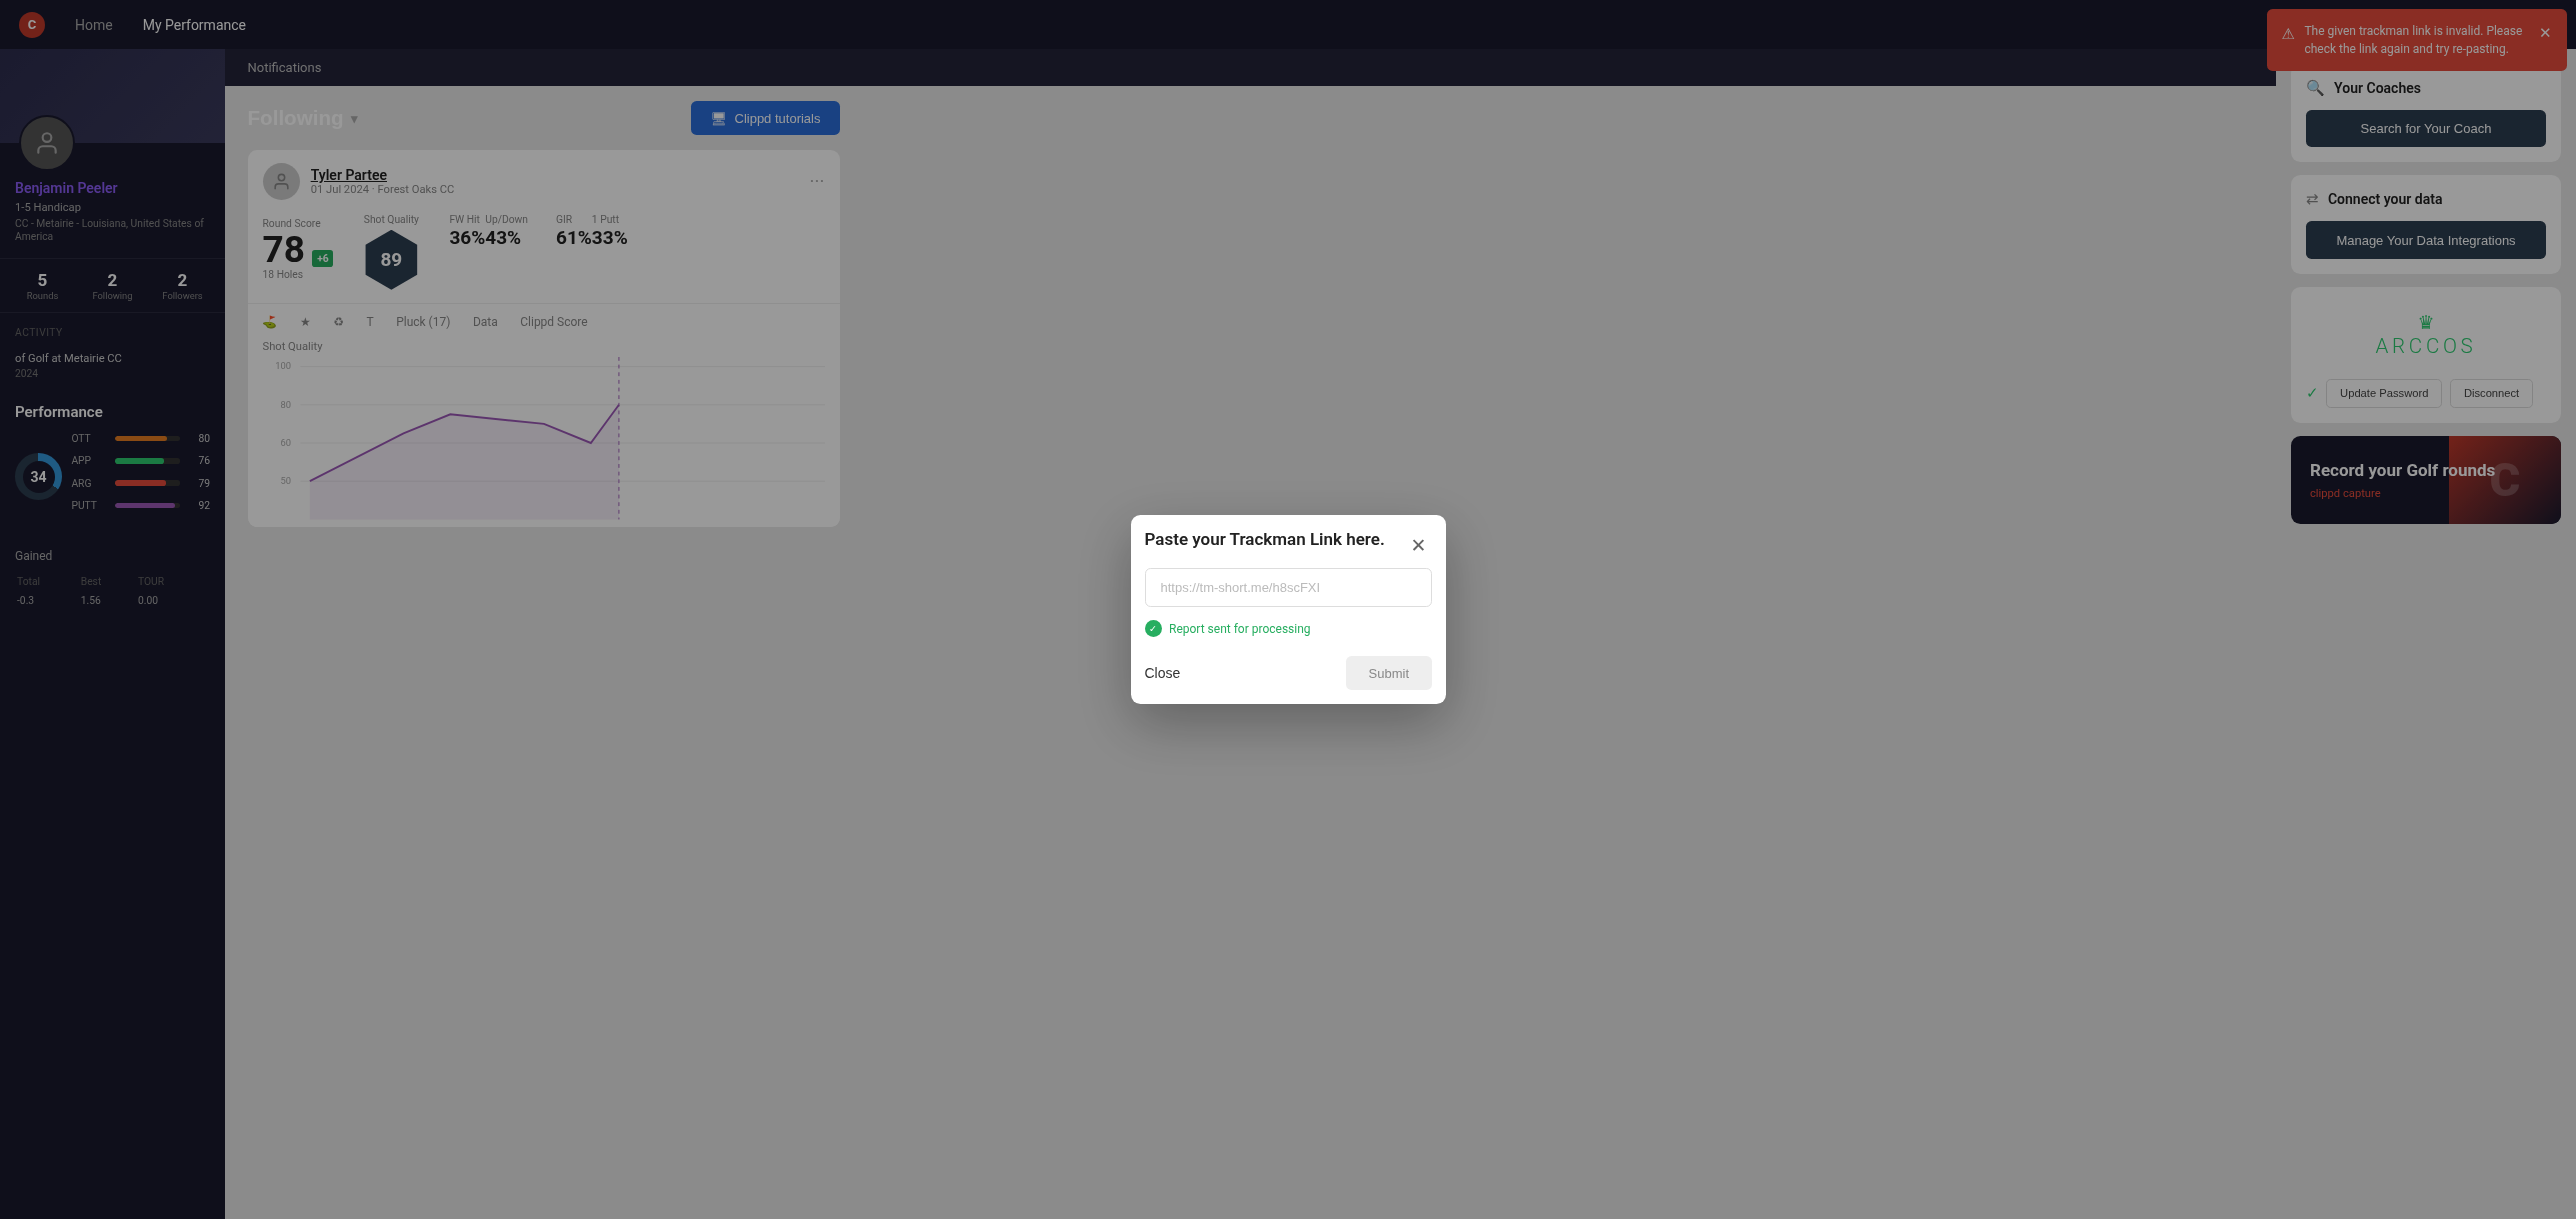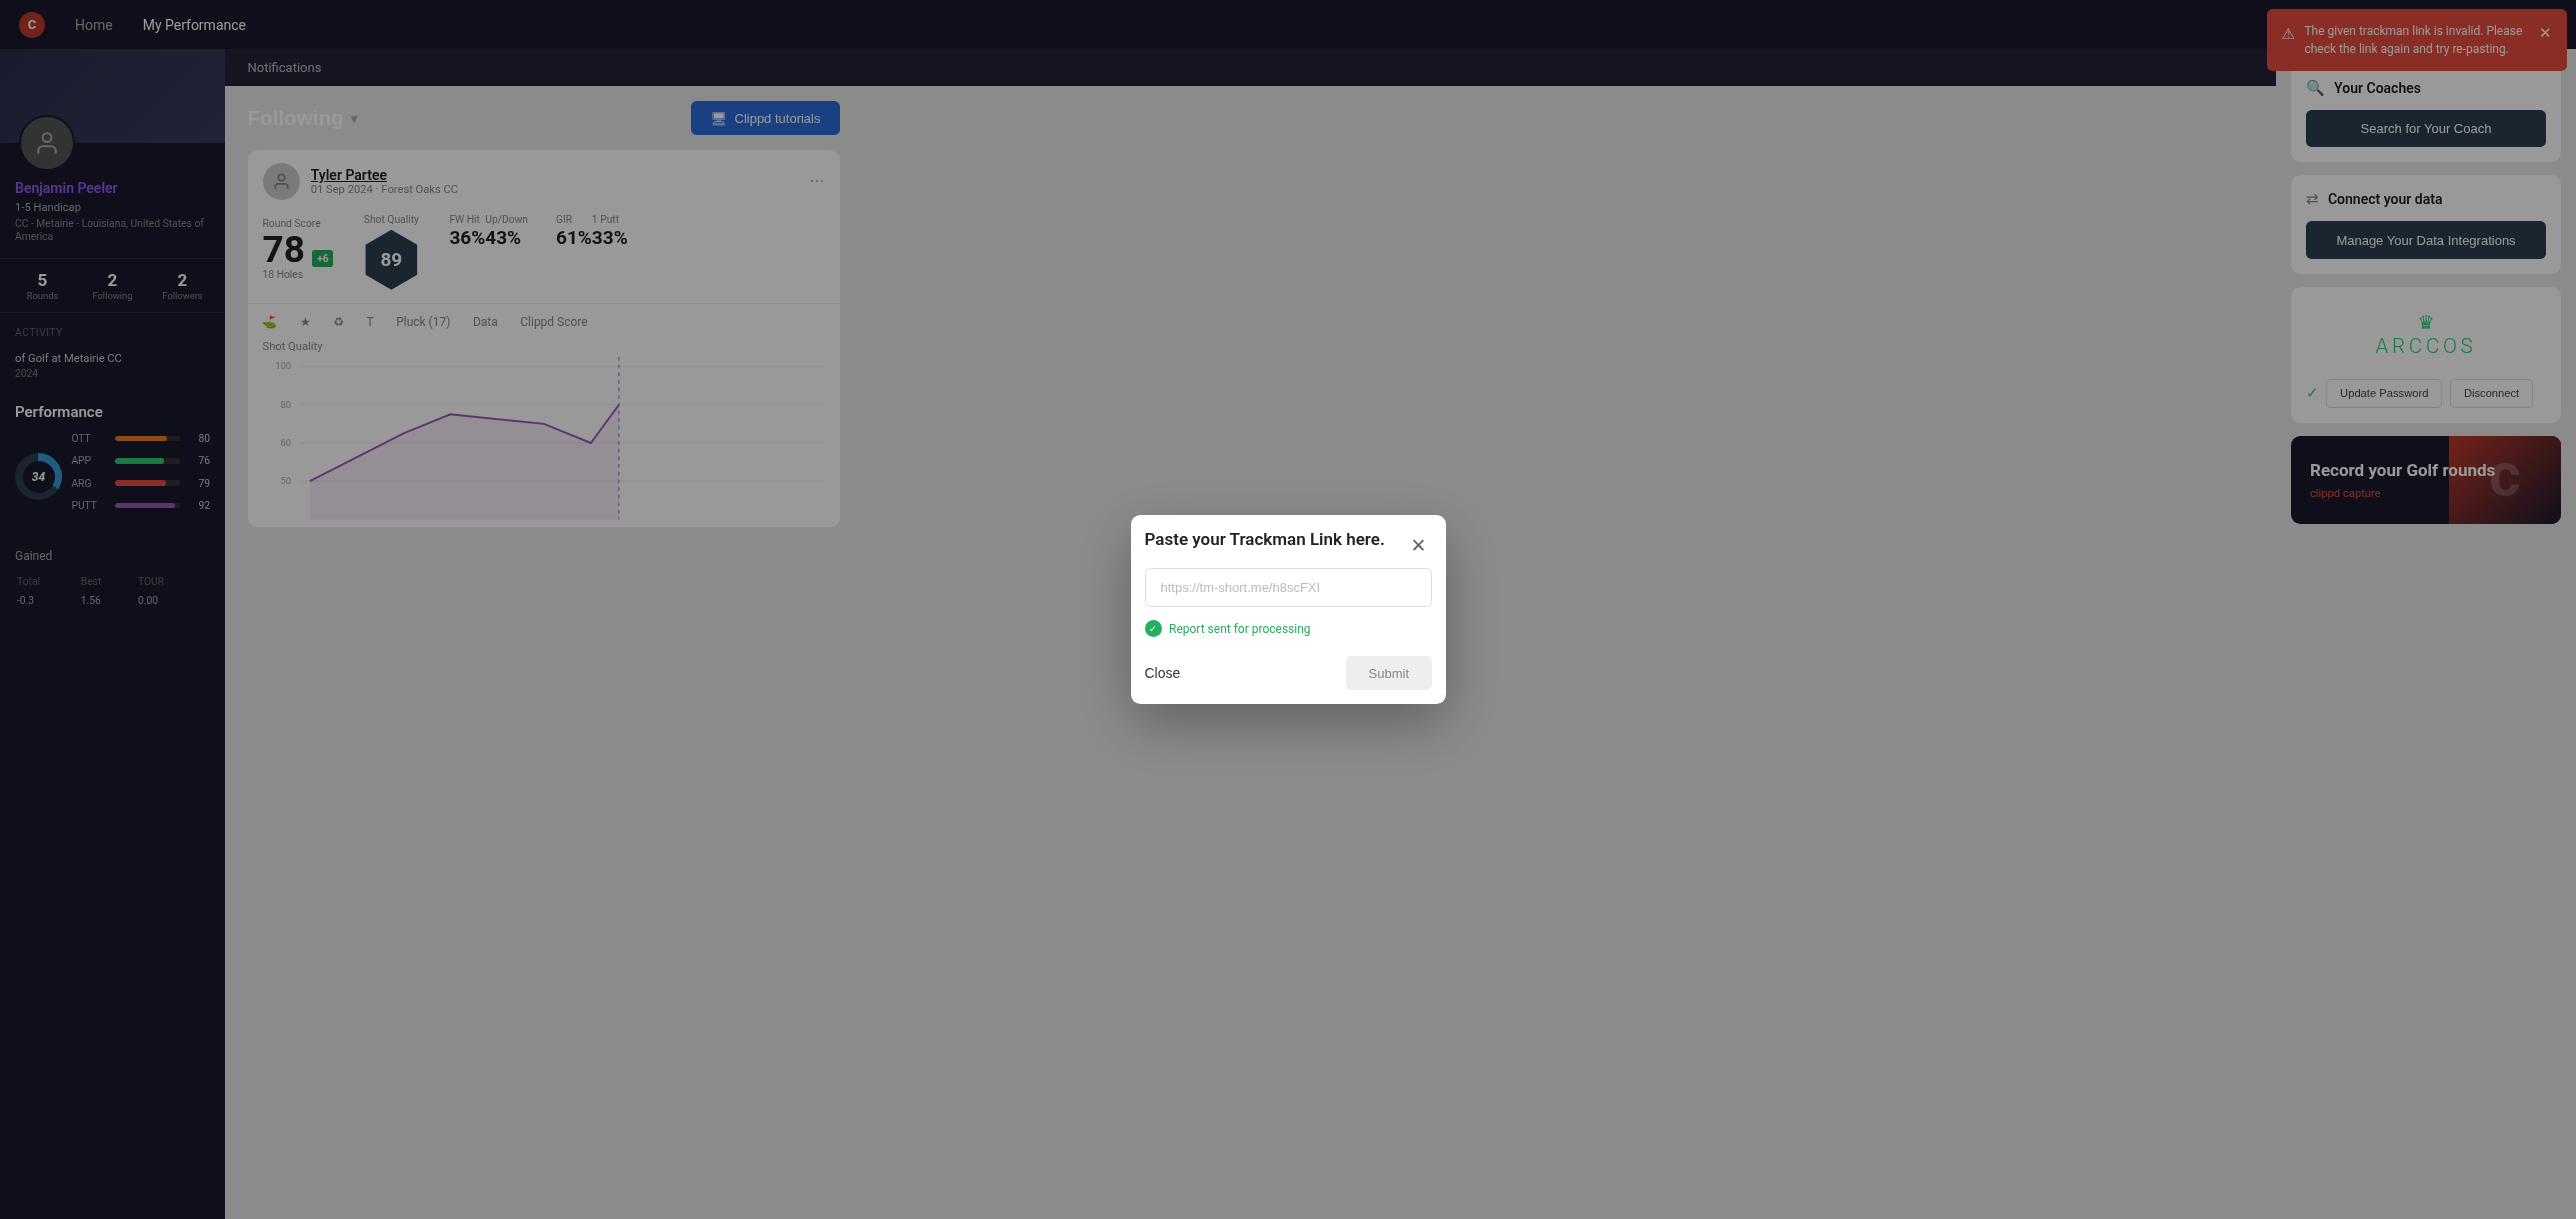--- a/index.html
+++ b/index.html
@@ -221,23 +221,22 @@
       color: white;
       margin-right: 9.4px;
       position: relative;
     }
     .sidebar-donut-inner {
       position: absolute;
       background: #1a1a2e;
       width: 32px; height: 32px;
       border-radius: 50%;
       display: flex; align-items: center; justify-content: center;
-      font-size: 12px;
-      color: white;
-      font-style: italic;
+      font-size: 14px;
+      color: white;
     }
     .sidebar-gained-section {
       padding: 0 15px 15px;
     }
     .sidebar-gained-title {
       font-size: 12px;
       color: #aaa;
       margin-bottom: 7.5px;
     }
     .sidebar-gained-table {
@@ -822,21 +821,21 @@
       <div class="feed-card">
         <div class="feed-card-header">
           <div class="feed-card-avatar">
             <svg width="19" height="19" viewBox="0 0 24 24">
                 <path d="M20 21v-2a4 4 0 0 0-4-4H8a4 4 0 0 0-4 4v2M12 11a4 4 0 1 0 0-8 4 4 0 0 0 0 8z" stroke="#888" stroke-width="2" fill="none" stroke-linecap="round"></path>
               </svg>
           </div>
           <div>
             <div class="feed-card-name">Tyler Partee</div>
             <div class="feed-card-meta">
-              <span>01 Sep 2024</span>
+              <span>01 Jul 2024</span>
               <span> · </span>
               <span>Forest Oaks CC</span>
             </div>
           </div>
           <div class="feed-card-more">···</div>
         </div>
         <div class="feed-stats-row">
 
           <div class="round-score-block">
             <span class="round-score-label">Round Score</span>

